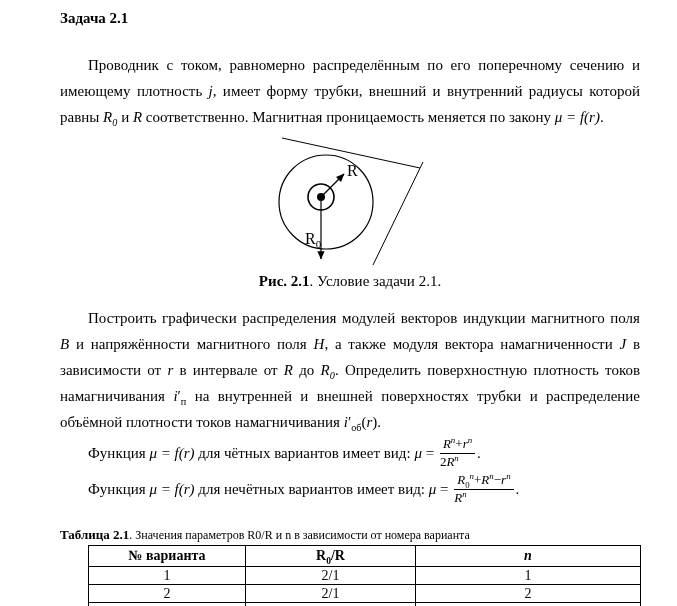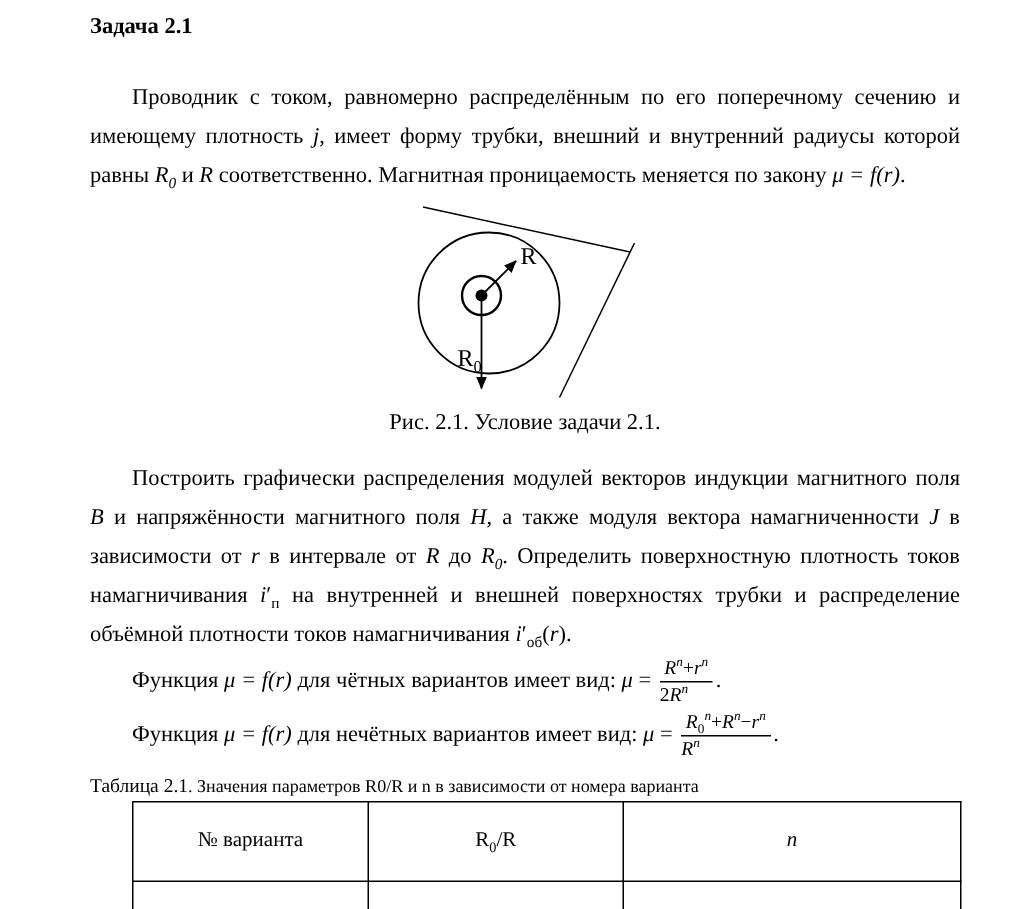--- a/index.html
+++ b/index.html
@@ -20,28 +20,28 @@
   .fig-svg text { font-family:"Liberation Serif", serif; }
   .caption { text-align:center; font-size:15px; line-height:18px; margin-top:2px; }
   .formula { font-size:15px; padding-left:28px; margin-top:2px; height:34px; white-space:nowrap; }
   .formula > span { vertical-align:middle; }
   .frac {
     display:inline-block; text-align:left; vertical-align:middle;
     font-size:13px; line-height:1.15; margin:0 2px;
   }
   .frac .num { display:block; border-bottom:1px solid #000; padding:0 3px 1px; }
   .frac .den { display:block; padding-top:1px; }
-  .table-caption { font-size:12px; line-height:16px; margin-top:8px; }
+  .table-caption { font-size:12px; line-height:16px; margin-top:20px; }
   .table-caption .bd { font-size:13px; }
   table { border-collapse:collapse; margin:2px 0 0 28px; width:552px; table-layout:fixed; }
-  th, td { border:1px solid #000; text-align:center; padding:16px; }
+  th, td { border:1px solid #000; text-align:center; padding:0; }
   th { font-size:14px; line-height:20px; font-weight:bold; }
   td { font-size:14px; line-height:17px; }
   .it { font-style:italic; }
-  .bd { font-weight:normal; }
+  .bd { font-weight:bold; }
   sub, sup { font-size:68%; line-height:0; }
 </style>
 </head>
 <body>
 
 <div class="page">
 
   <h1 class="title">Задача 2.1</h1>
 
   <p class="para"><span>Проводник с током, равномерно распределённым по его поперечному сечению и имеющему плотность </span><span class="it">j</span><span>, имеет форму трубки, внешний и внутренний радиусы которой равны </span><span class="it">R</span><sub class="it">0</sub><span> и </span><span class="it">R</span><span> соответственно. Магнитная проницаемость меняется по закону </span><span class="it">μ = f(r)</span><span>.</span></p>

